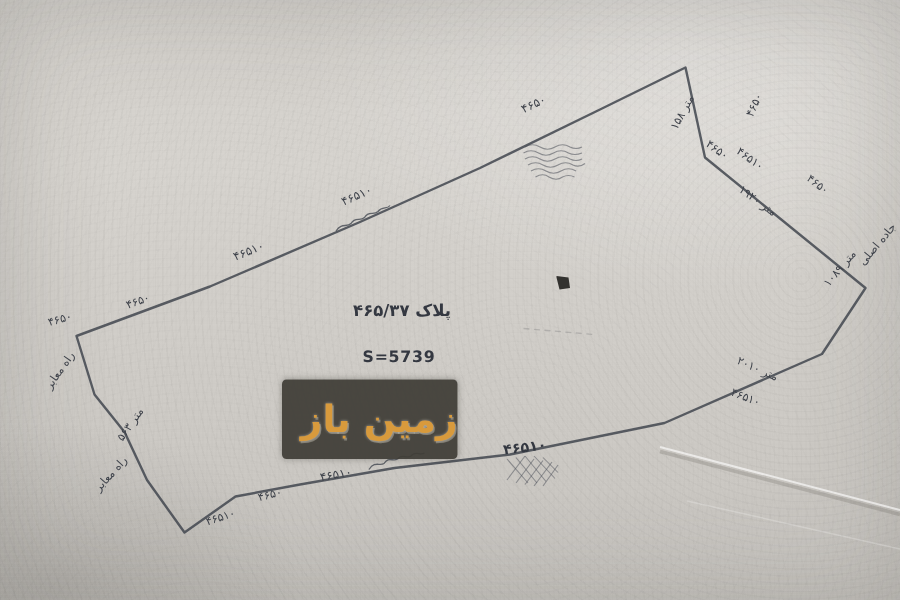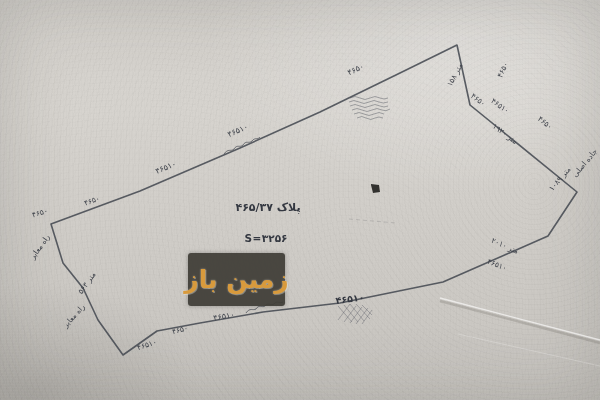--- a/index.html
+++ b/index.html
@@ -32,23 +32,23 @@
     letter-spacing:.3px;line-height:1;
   }
   .lbl.bold{font-weight:bold;color:#343841;}
   .center-label{
     position:absolute;transform:translate(-50%,-50%);
     color:#343841;white-space:nowrap;letter-spacing:.5px;
   }
   #plot-label{left:268px;top:207px;font-size:11px;font-weight:bold;}
   #area-label{left:266px;top:238px;font-size:10.5px;font-weight:bold;}
   #watermark{
-    position:absolute;left:188px;top:253px;width:97px;height:53px;
+    position:absolute;left:188px;top:253px;width:117px;height:53px;
     background:rgba(62,60,54,.93);border-radius:3px;
-    display:flex;align-items:center;justify-content:center;
+    display:flex;align-items:center;justify-content:flex-end;
     box-shadow:0 0 4px rgba(40,40,38,.35);
   }
   #watermark span{
     color:#d89a3c;font-size:25px;font-weight:bold;white-space:nowrap;
     text-shadow:0 0 2px rgba(245,240,225,.55), 1px 1px 0 rgba(250,245,230,.30);
   }
 </style>
 </head>
 <body>
 
@@ -118,19 +118,19 @@
       <span class="lbl bold" dir="rtl" style="left: 350px; top: 299px; font-size: 9.5px; transform: translate(-50%, -50%) rotate(-7deg);">۴۶۵۱۰</span>
       <span class="lbl" dir="rtl" style="left: 224px; top: 317px; font-size: 8px; transform: translate(-50%, -50%) rotate(-10deg);">۴۶۵۱۰</span>
       <span class="lbl" dir="rtl" style="left: 180px; top: 330px; font-size: 7.5px; transform: translate(-50%, -50%) rotate(-14deg);">۴۶۵۰</span>
       <span class="lbl" dir="rtl" style="left: 147px; top: 345px; font-size: 7.5px; transform: translate(-50%, -50%) rotate(-18deg);">۴۶۵۱۰</span>
       <span class="lbl" dir="rtl" style="left: 40px; top: 247px; font-size: 7.5px; transform: translate(-50%, -50%) rotate(-55deg);">راه معابر</span>
       <span class="lbl" dir="rtl" style="left: 87px; top: 283px; font-size: 7.5px; transform: translate(-50%, -50%) rotate(-55deg);">متر ۵۶۳</span>
       <span class="lbl" dir="rtl" style="left: 74px; top: 316px; font-size: 7.5px; transform: translate(-50%, -50%) rotate(-48deg);">راه معابر</span>
     </div>
 
   <div class="center-label" id="plot-label" dir="rtl">پلاک ۴۶۵/۳۷</div>
-  <div class="center-label" id="area-label" dir="ltr">S=۳۲۵۶</div>
+  <div class="center-label" id="area-label" dir="ltr">S=5739</div>
 
   <div id="watermark">
     <span dir="rtl">زمین باز</span>
   </div>
 
 </div>
 
 </body></html>

